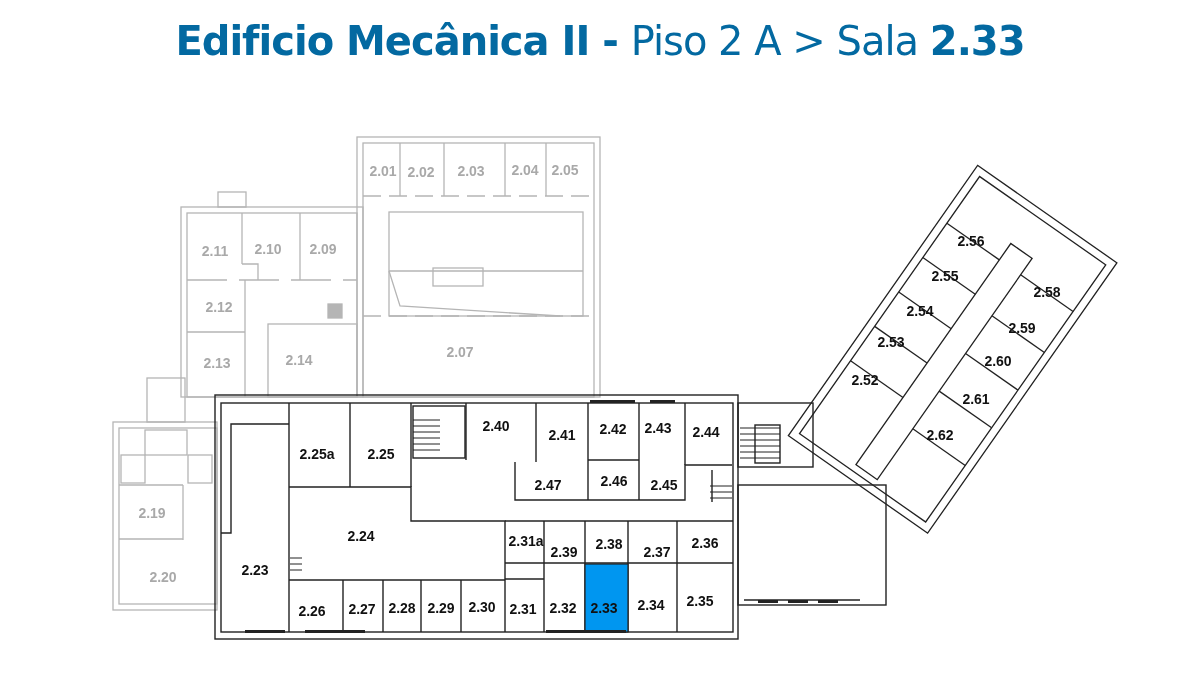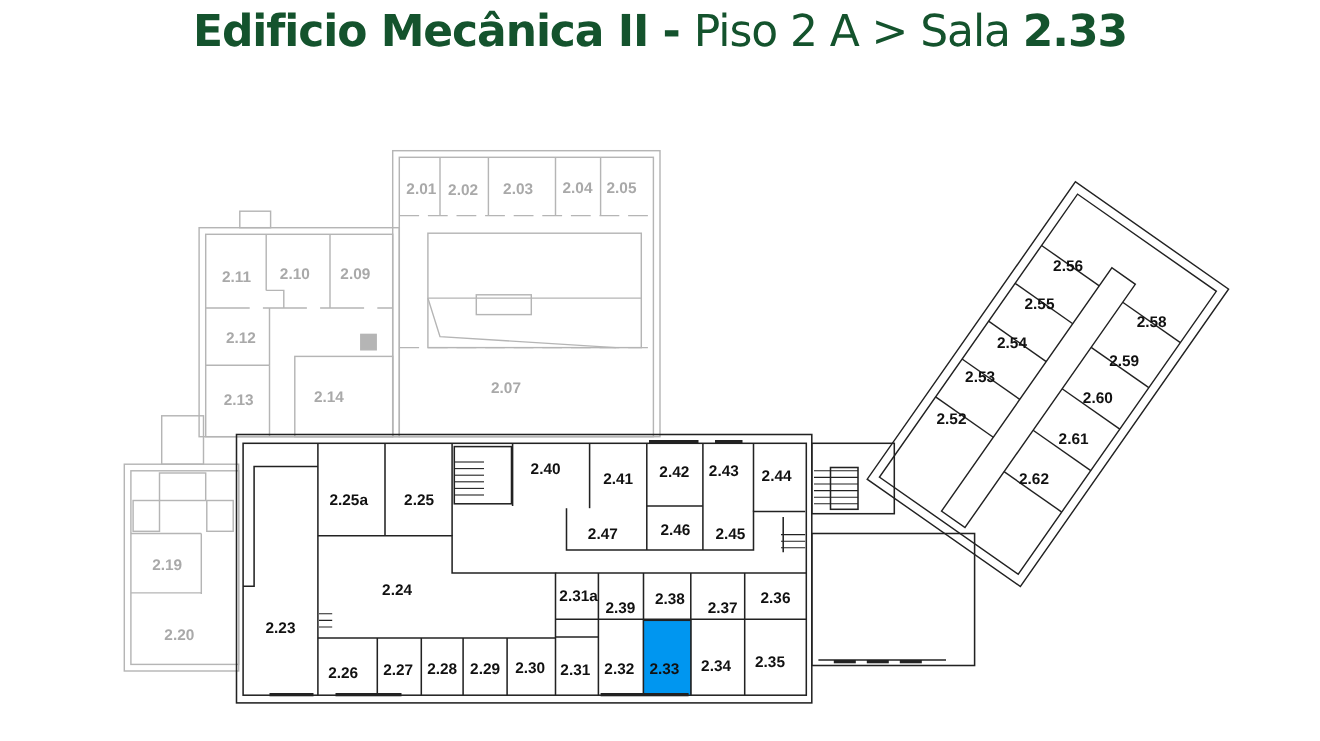--- a/index.html
+++ b/index.html
@@ -1,17 +1,17 @@
 <!DOCTYPE html>
 <html><head>
 <meta charset="utf-8">
 <style>
   html, body { margin:0; padding:0; background:#ffffff; }
   body { width:1200px; height:674px; position:relative; overflow:hidden; font-family:"DejaVu Sans", sans-serif; }
-  #title { position:absolute; left:0; top:6px; width:1200px; text-align:center; font-family:"DejaVu Sans", sans-serif; font-size:40px; color:#14532d; letter-spacing:-1px; white-space:nowrap; }
+  #title { position:absolute; left:0; top:18px; width:1200px; text-align:center; font-family:"DejaVu Sans", sans-serif; font-size:40px; color:#0369a1; letter-spacing:-1px; white-space:nowrap; }
   #title .b { font-weight:bold; }
   #title .l { font-weight:normal; }
   #plan { position:absolute; left:0; top:0; }
   .lbl-dark { font-family:"Liberation Sans", sans-serif; font-size:14px; font-weight:bold; fill:#111; }
   .lbl-grey { font-family:"Liberation Sans", sans-serif; font-size:14px; font-weight:bold; fill:#a9a9a9; }
   .room { cursor:pointer; }
 </style>
 </head>
 <body>
 

